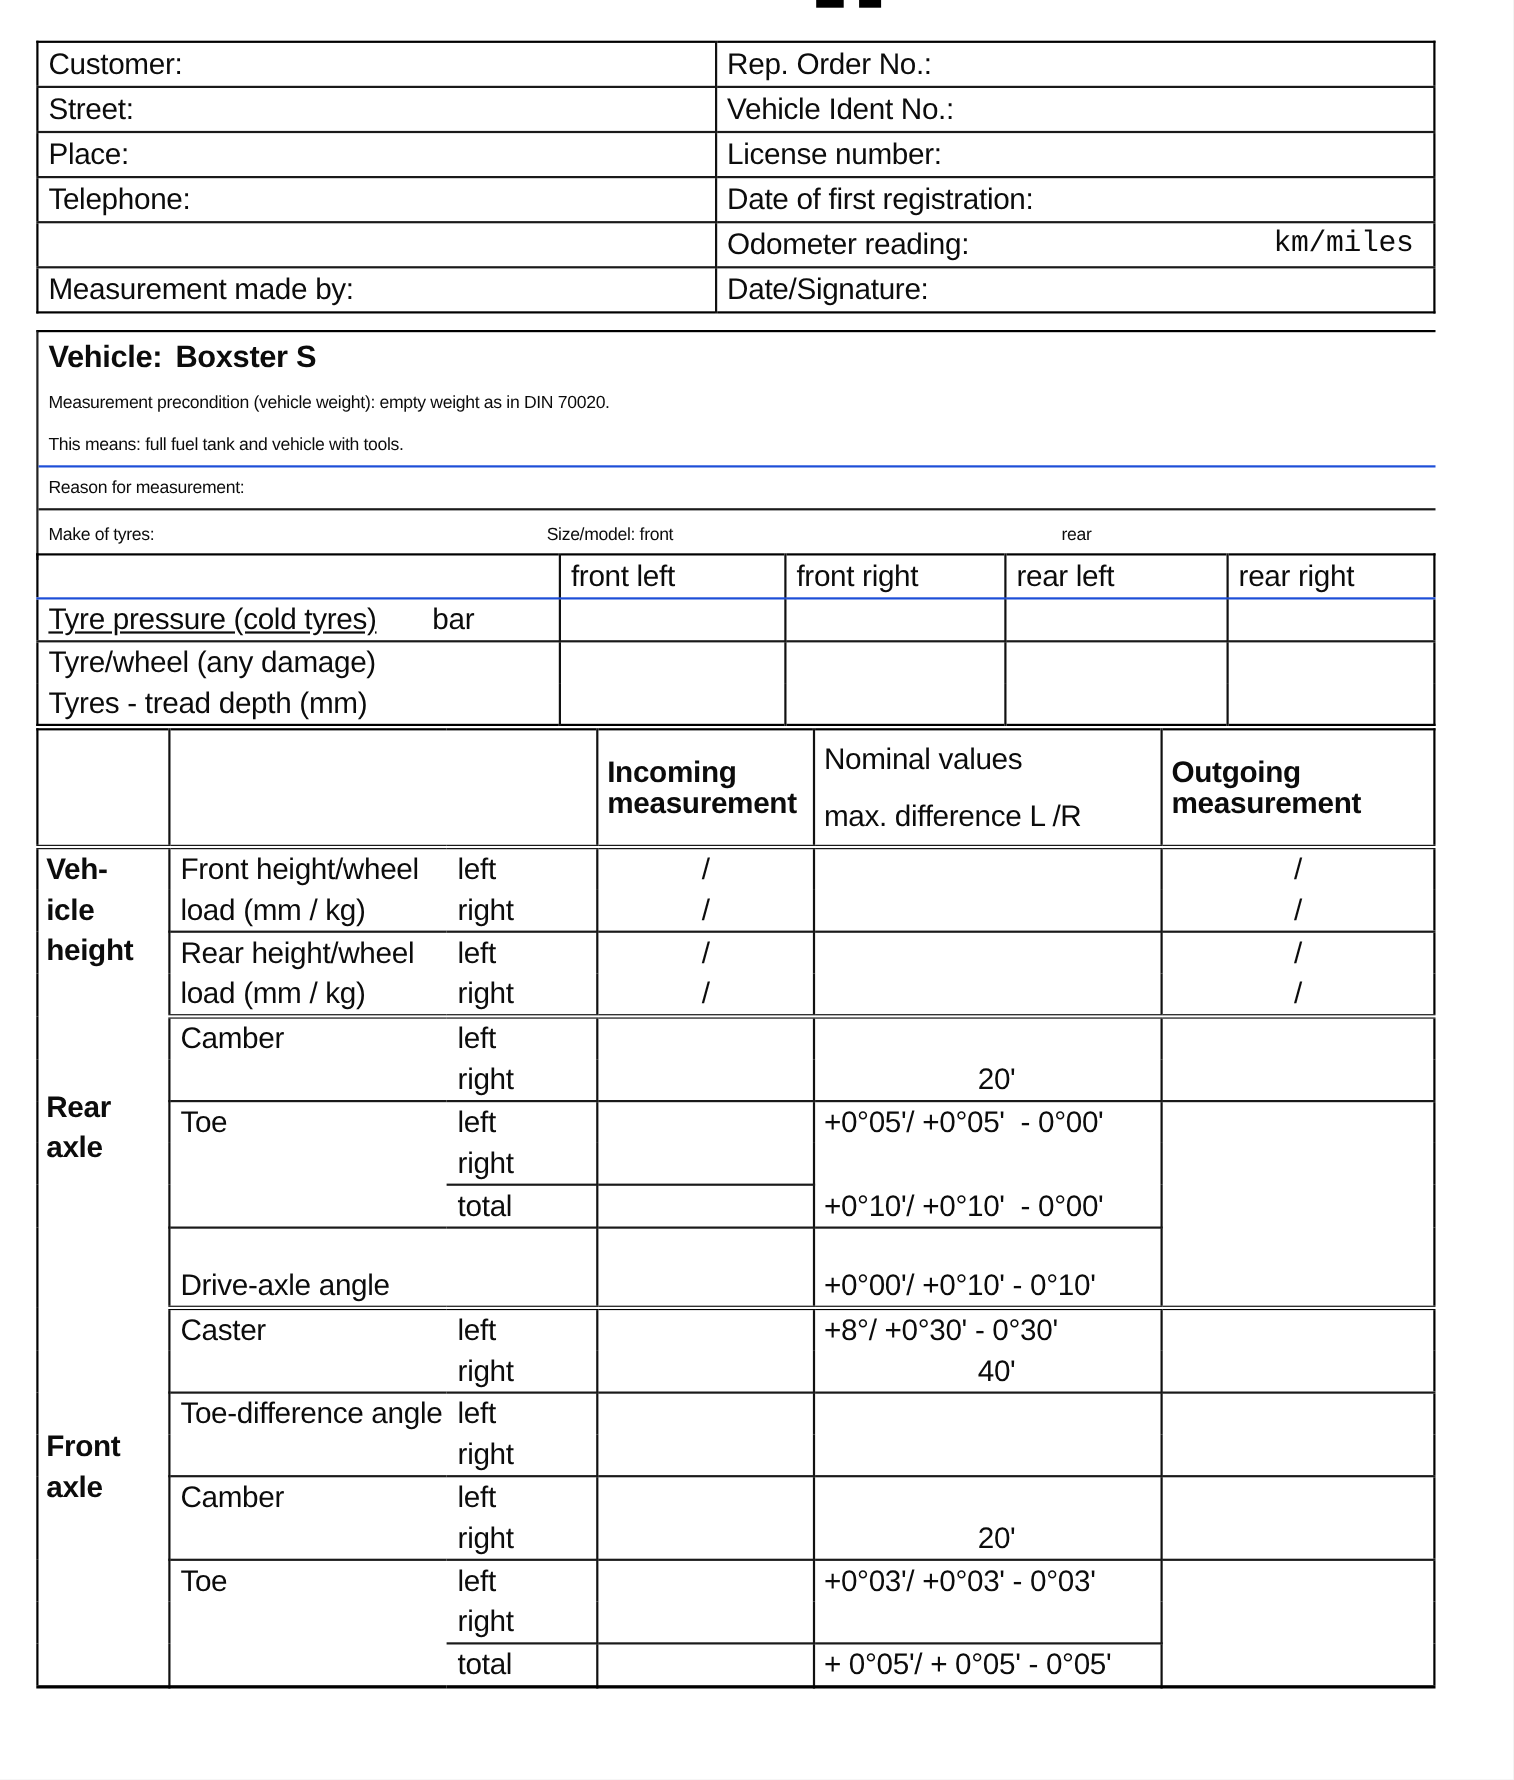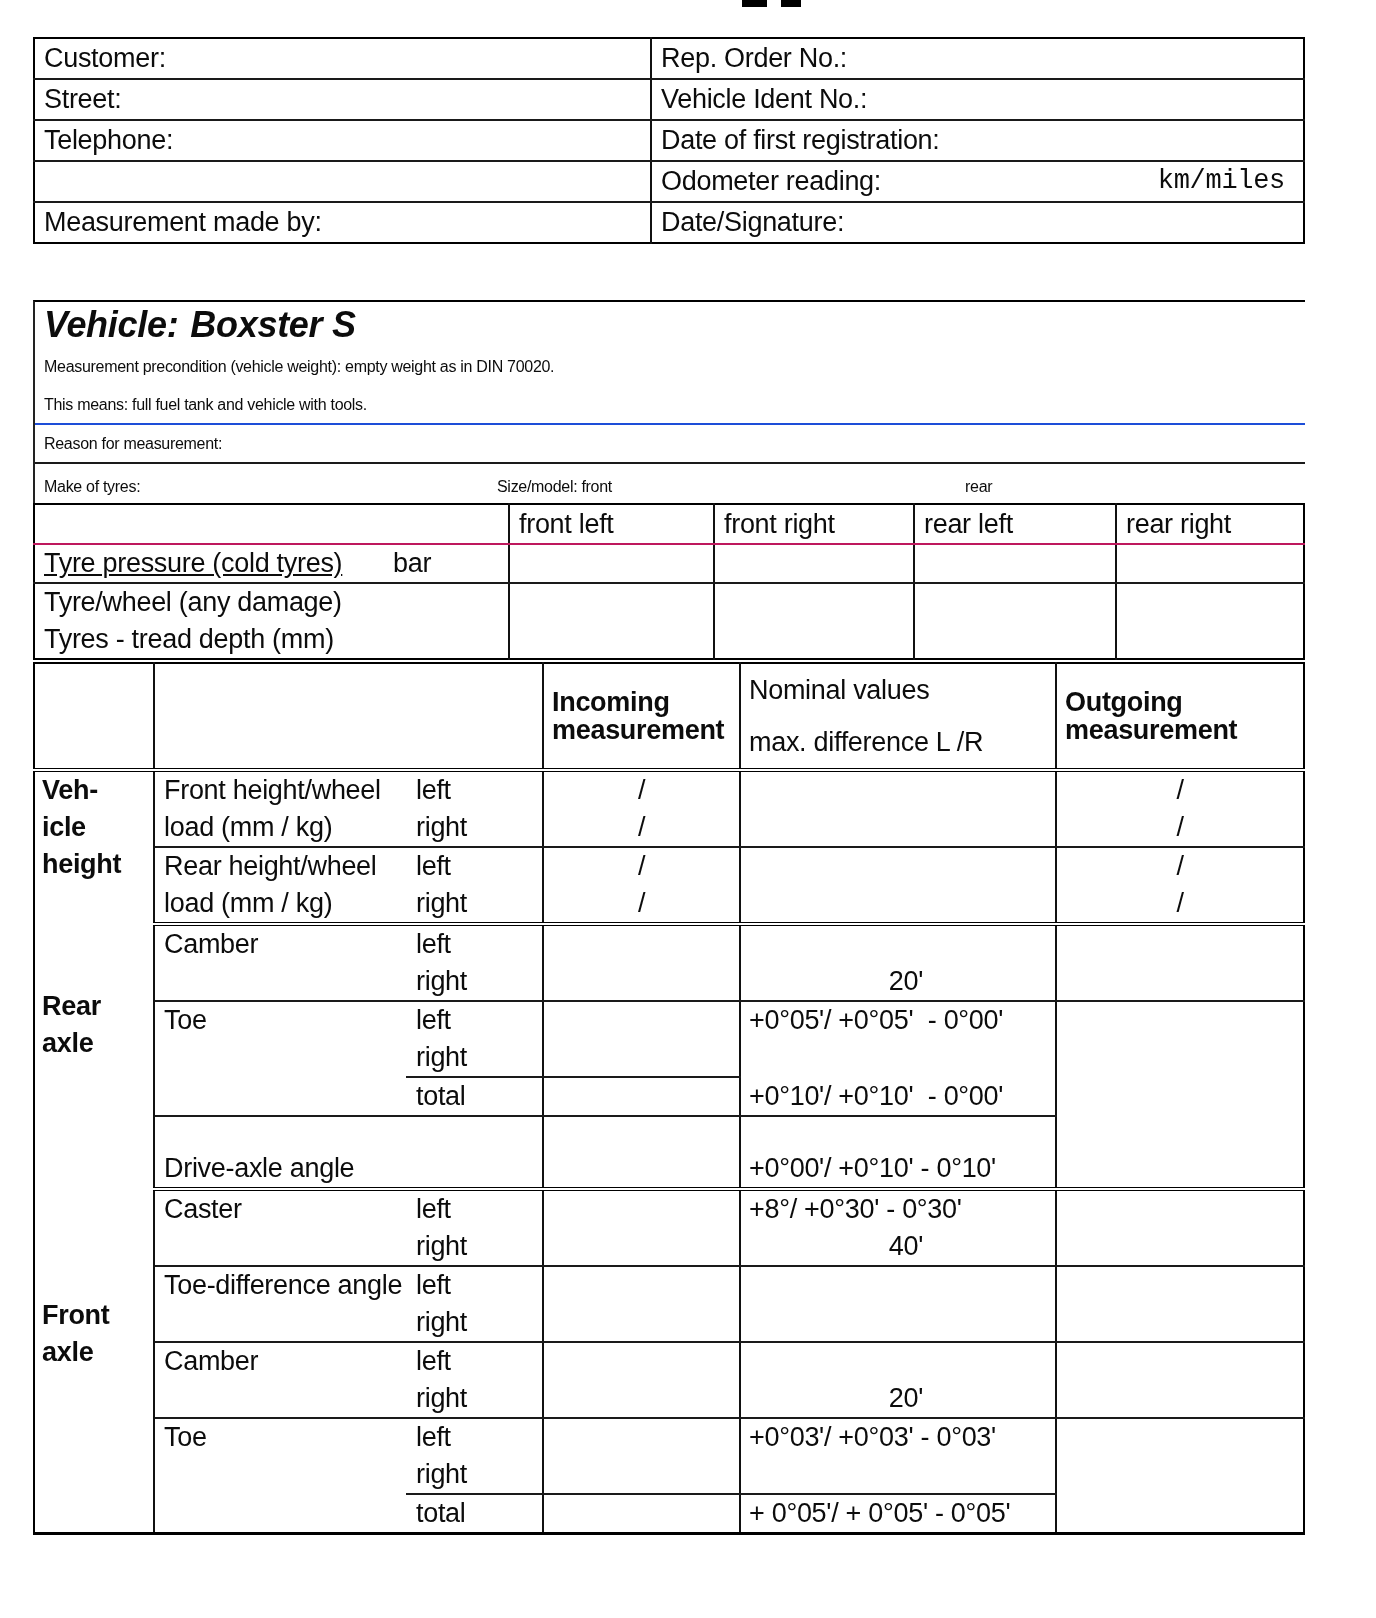--- a/index.html
+++ b/index.html
@@ -26,33 +26,33 @@
   .cust td{height:39px;padding-left:9px;border-radius:19px;}
   .cust td.lcell{border-right:2px solid #111;}
   .cust tr td{border-bottom:2px solid #1a1a1a;}
   .cust tr:last-child td{border-bottom:none;}
   .cust .rcell{position:relative;}
   .cust .unit{position:absolute;right:18px;top:0;line-height:39px;font-family:Liberation Mono, monospace;}
 
   
   .veh{top:300px;border-top:2.5px solid #000;border-left:2px solid #222;}
   .vrow{display:flex;align-items:center;padding-left:9px;position:relative;}
-  .v-title{height:46px;font-weight:bold;font-size:36px;font-style:italic;}
+  .v-title{height:46px;font-weight:bold;font-size:28px;}
   .v-title .vname{margin-left:12px;}
   .v-l2{height:38px;}
   .v-l3{height:37px;border-bottom:2px solid #1d4ed8;}
   .v-l4{height:37px;border-bottom:2px solid #1a1a1a;}
   .v-tyres{height:45px;}
   .v-tyres .sz{position:absolute;left:462px;}
   .v-tyres .rr{position:absolute;left:930px;}
 
   
   .tyre{top:503px;width:1270px;border:2.5px solid #000;}
   .tyre td{height:37px;padding-left:9px;}
-  .tyre tr.hd td{height:38px;border-bottom:2px solid #be185d;}
+  .tyre tr.hd td{height:38px;border-bottom:2px solid #1d4ed8;}
   .tyre tr.r1 td{border-bottom:2px solid #1a1a1a;text-decoration:underline;}
   .tyre td.dv{border-right:2px solid #111;}
   .tyre .lab{position:relative;}
   .tyre .bar{position:absolute;left:358px;top:0;line-height:37px;}
 
   
   .meas{top:662px;width:1270px;border:2.5px solid #000;border-bottom:3px solid #000;}
   .meas td{height:37px;}
   .meas tr.hd td{height:76px;vertical-align:middle;}
   .meas tr.sp td{height:33px;}
@@ -88,20 +88,24 @@
     <tbody>
         <tr>
       <td class="lcell">Customer:</td>
       <td class="rcell">Rep. Order No.:</td>
     </tr>
     <tr>
       <td class="lcell">Street:</td>
       <td class="rcell">Vehicle Ident No.:</td>
     </tr>
     <tr>
+      <td class="lcell">Place:</td>
+      <td class="rcell">License number:</td>
+    </tr>
+    <tr>
       <td class="lcell">Telephone:</td>
       <td class="rcell">Date of first registration:</td>
     </tr>
     <tr>
       <td class="lcell"></td>
       <td class="rcell">
         <span>Odometer reading:</span>
         <span class="unit">km/miles</span>
       </td>
     </tr>

